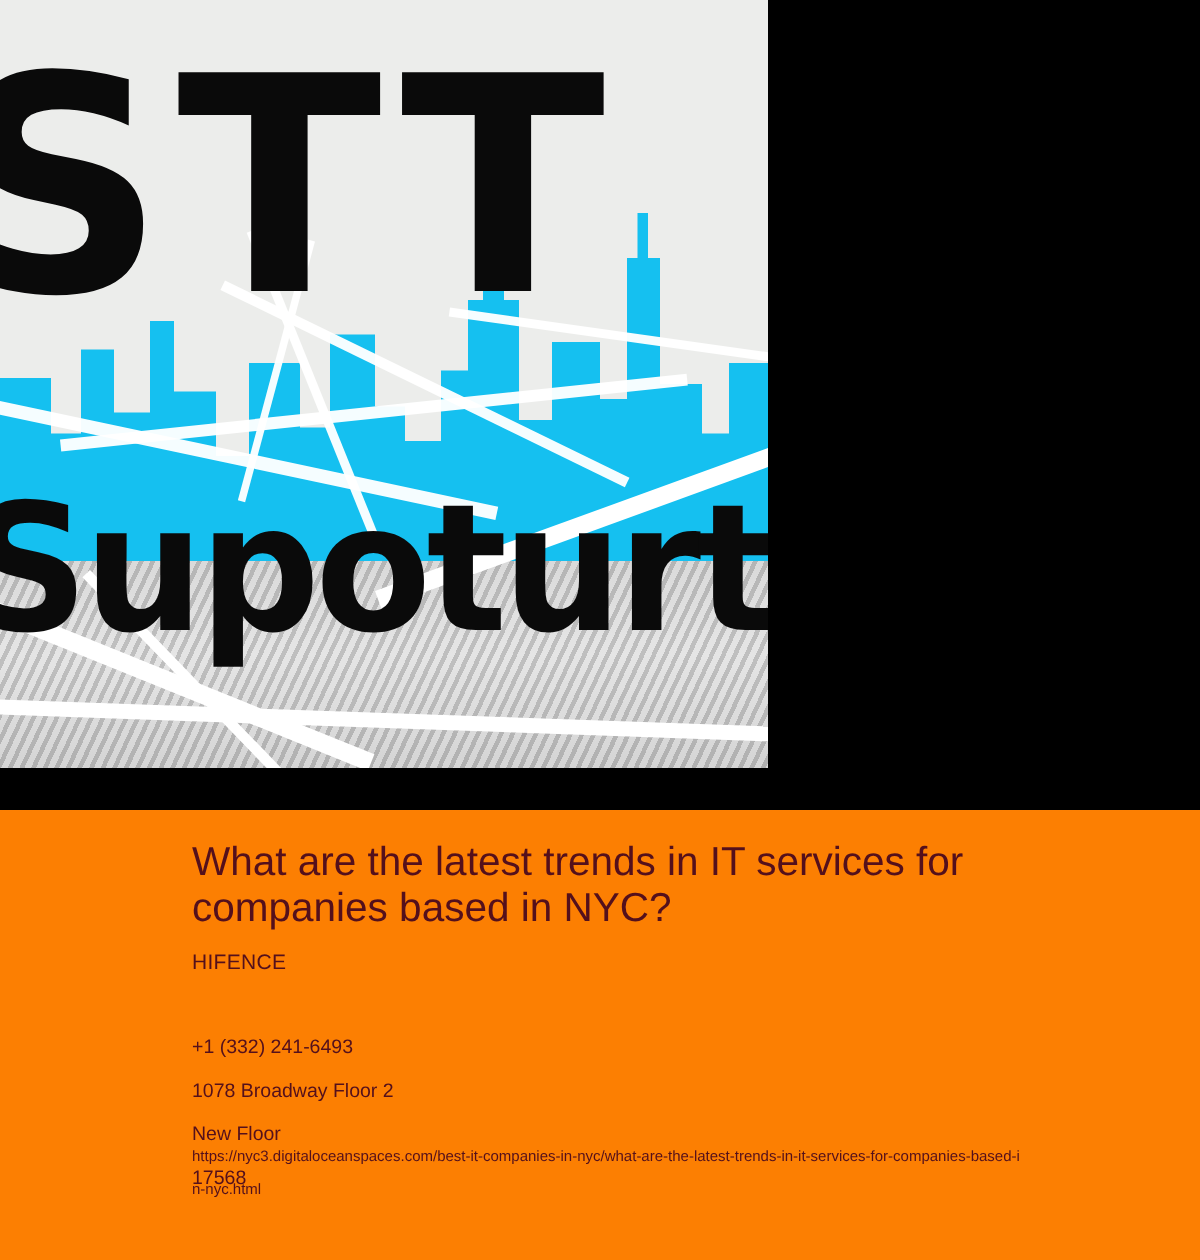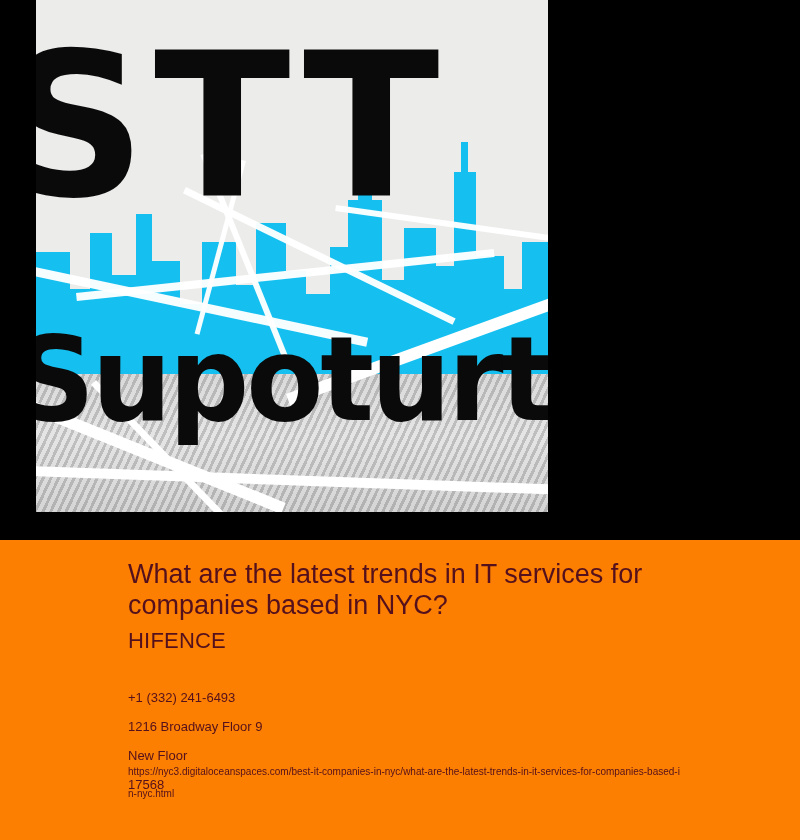--- a/index.html
+++ b/index.html
@@ -27,21 +27,20 @@
   }
 
   #hero-image {
     position: absolute;
     left: 0;
     top: 0;
     width: 512px;
     height: 512px;
     background: #ecedeb;
     overflow: hidden;
-    margin-left: 36px;
   }
 
   
   .sky {
     position: absolute;
     left: 0; top: 0;
     width: 100%; height: 58%;
     background: #ecedeb;
   }
 
@@ -138,21 +137,21 @@
     color: #54101c;
     font-family: "Liberation Sans", sans-serif;
     font-weight: normal;
     margin: 0;
   }
 
   #brand-name {
     position: absolute;
     left: 128px;
     top: 91px;
-    font-size: 22px;
+    font-size: 14px;
     line-height: 20px;
     color: #54101c;
     letter-spacing: 0.2px;
   }
 
   #contact-block {
     position: absolute;
     left: 128px;
     top: 137px;
     font-size: 13px;
@@ -235,20 +234,20 @@
 </div>
 
 <div id="info-panel">
 
   <h1 id="page-title">What are the latest trends in IT services for companies based in NYC?</h1>
 
   <div id="brand-name">HIFENCE</div>
 
   <div id="contact-block">
     <div>+1 (332) 241-6493</div>
-    <div>1216 Broadway Floor 9</div>
+    <div>1078 Broadway Floor 2</div>
     <div>New Floor</div>
     <div>17568</div>
   </div>
 
   <div id="source-url">https://nyc3.digitaloceanspaces.com/best-it-companies-in-nyc/what-are-the-latest-trends-in-it-services-for-companies-based-in-nyc.html</div>
 
 </div>
 
 </body></html>

